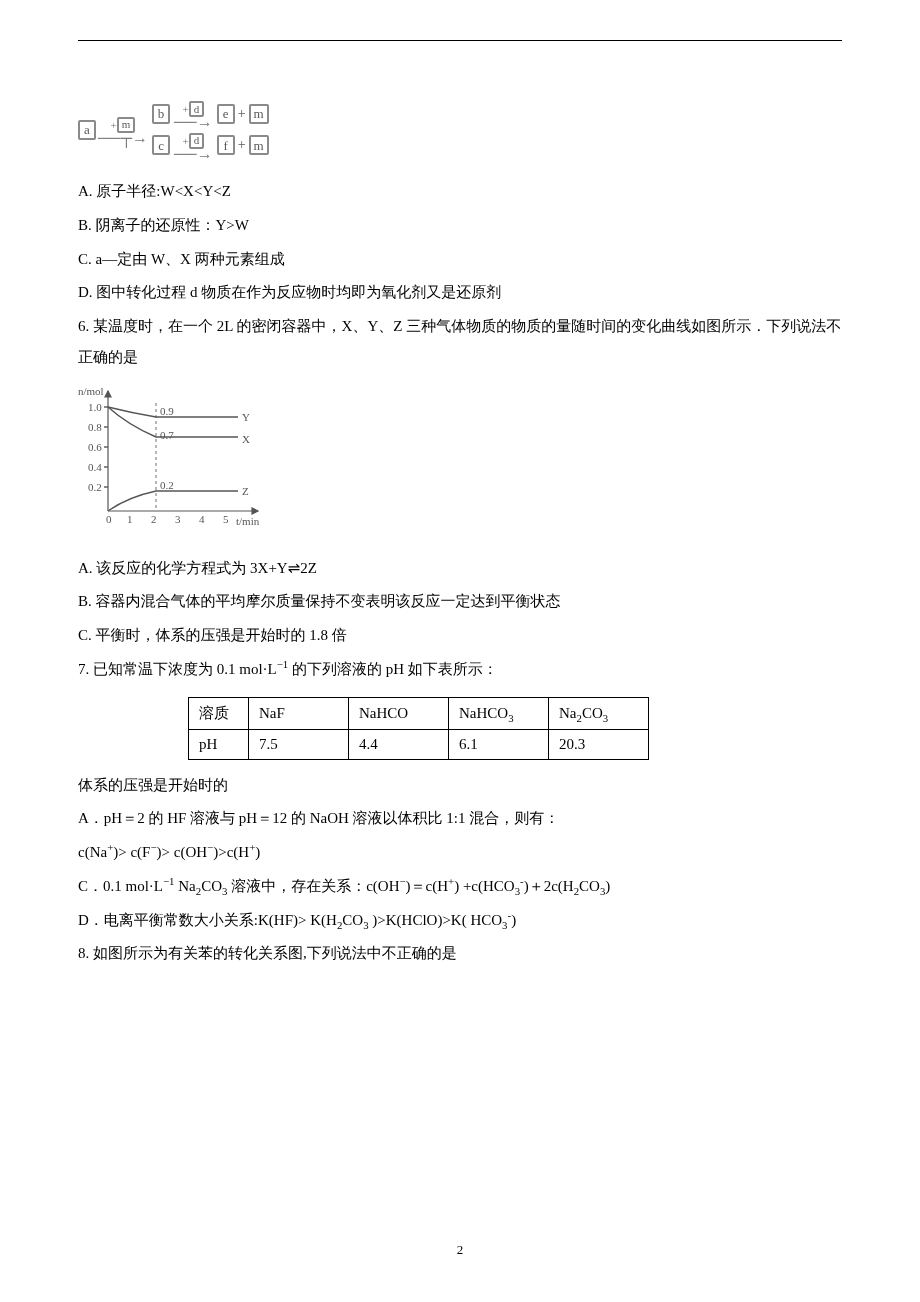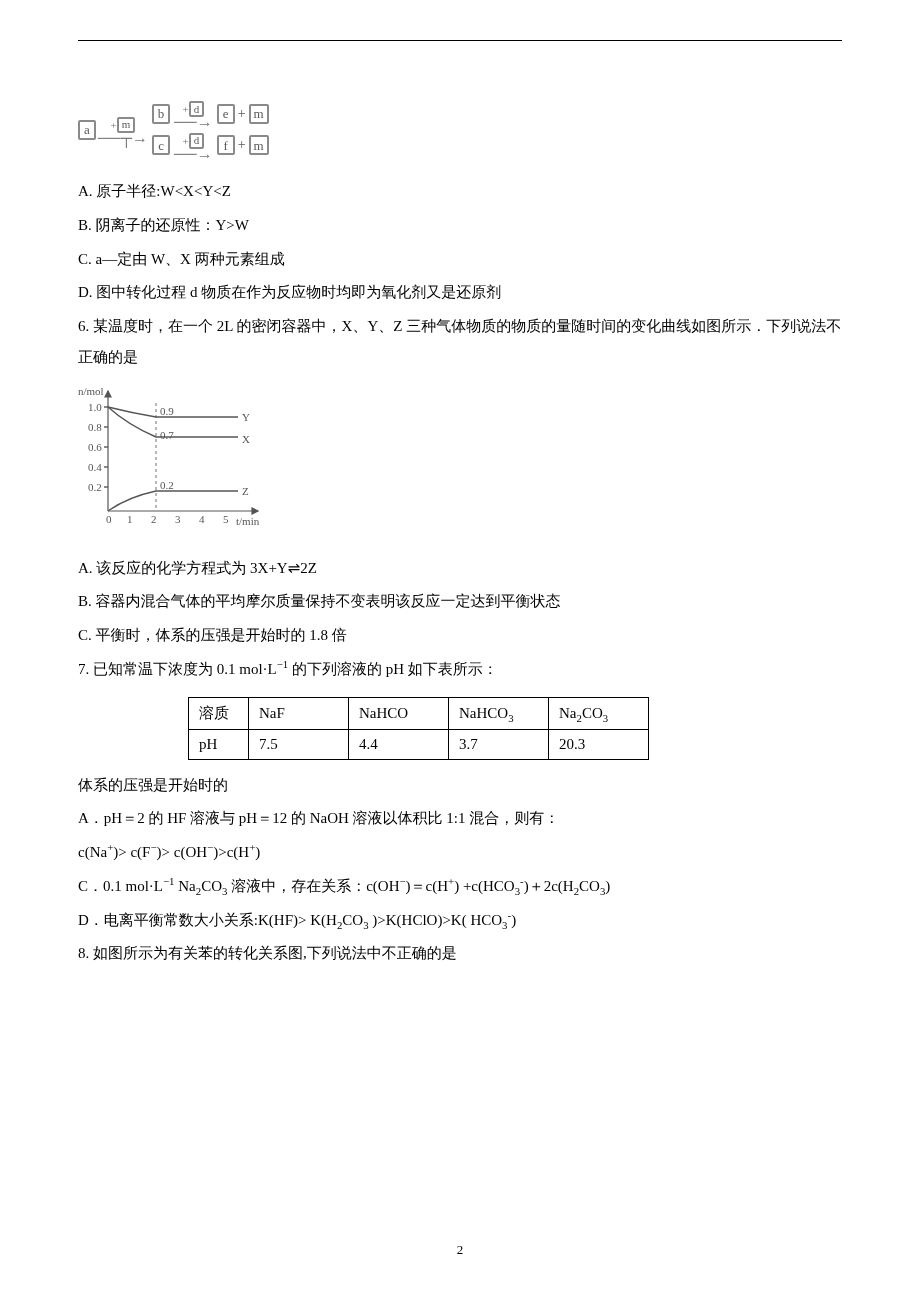--- a/index.html
+++ b/index.html
@@ -193,21 +193,21 @@
         <td>溶质</td>
         <td><span class="tnr">NaF</span></td>
         <td><span class="tnr">NaHCO</span></td>
         <td><span class="tnr">NaHCO<sub>3</sub></span></td>
         <td><span class="tnr">Na<sub>2</sub>CO<sub>3</sub></span></td>
       </tr>
       <tr>
         <td><span class="tnr">pH</span></td>
         <td><span class="tnr">7.5</span></td>
         <td><span class="tnr">4.4</span></td>
-        <td><span class="tnr">3.7</span></td>
+        <td><span class="tnr">6.1</span></td>
         <td><span class="tnr">20.3</span></td>
       </tr>
     </tbody>
       </table>
   </div>
 
   <div class="text-line">体系的压强是开始时的</div>
 
   <div class="option-line">A．pH＝2 的 HF 溶液与 pH＝12 的 NaOH 溶液以体积比 1:1 混合，则有：</div>
   <div class="option-line tnr">

